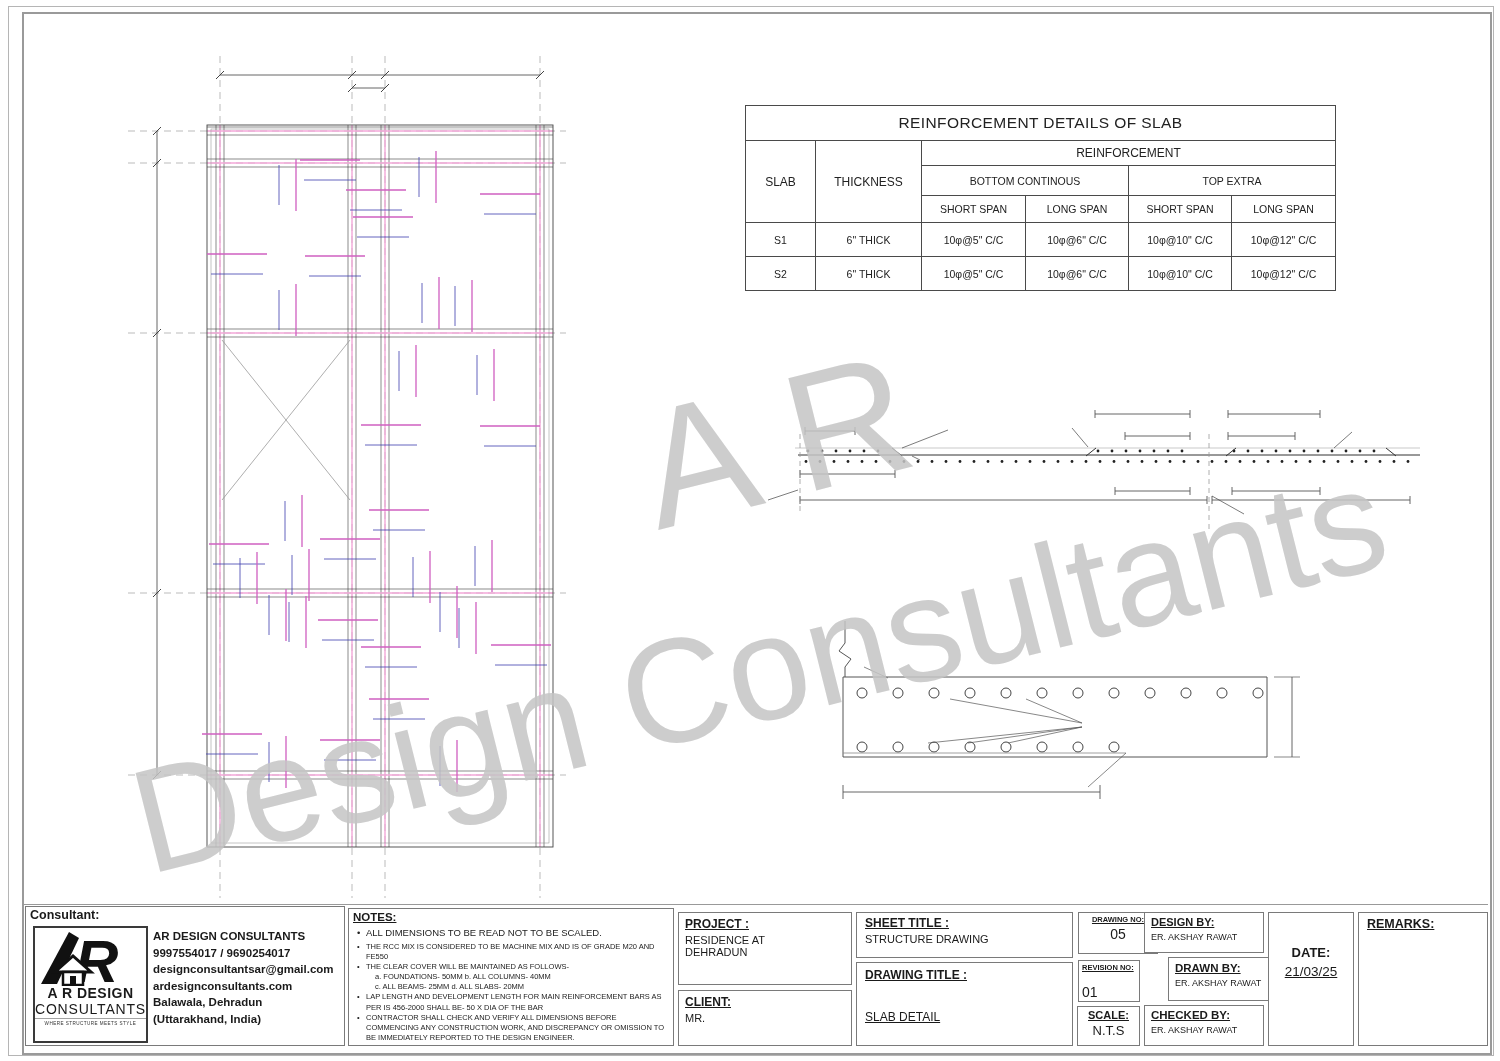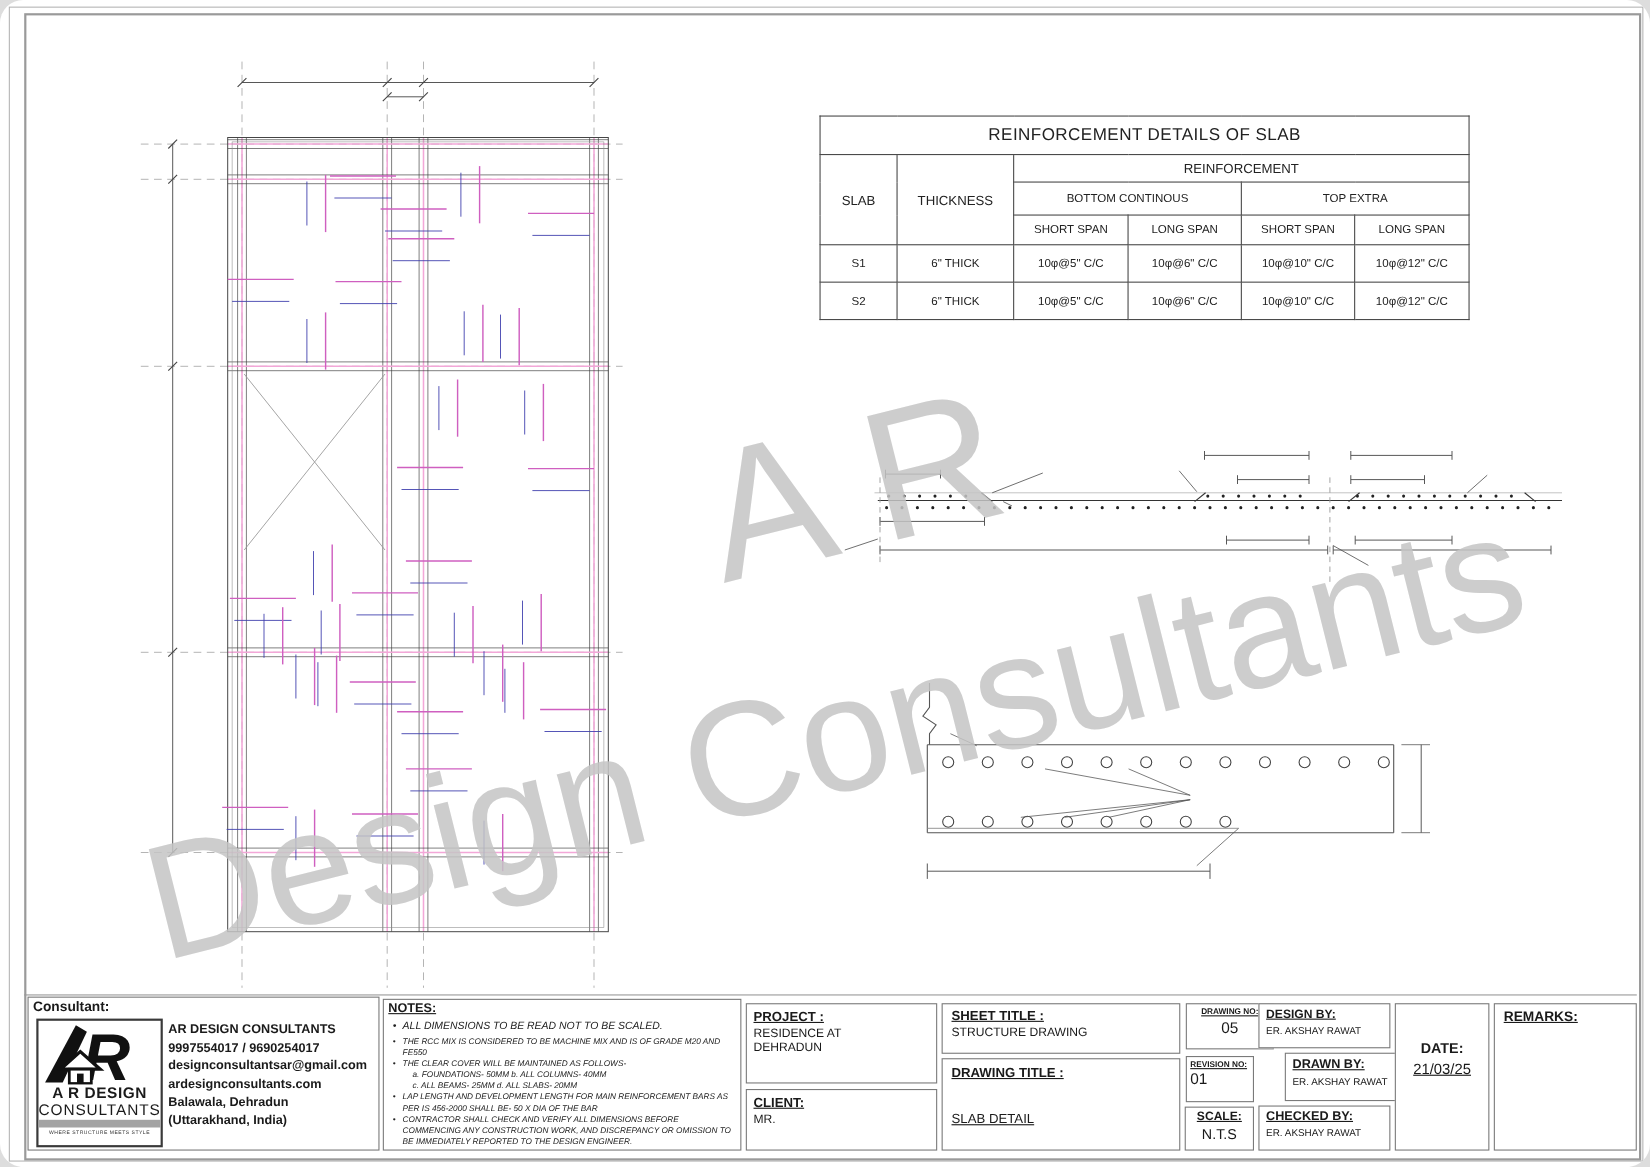--- a/index.html
+++ b/index.html
@@ -1,17 +1,17 @@
 <!DOCTYPE html>
 <html><head>
 <meta charset="utf-8">
 <style>
   html,body{margin:0;padding:0;background:#ddd;}
   .sheet{position:relative;width:1500px;height:1061px;background:#fff;overflow:hidden;
-         font-family:"Liberation Sans",sans-serif;color:#1a1a1a;border-radius:21px;}
+         font-family:"Liberation Sans",sans-serif;color:#1a1a1a;}
   .abs{position:absolute;}
   .layer{position:absolute;left:0;top:0;width:1500px;height:1061px;pointer-events:none;}
   .frame-outer{position:absolute;left:8px;top:6px;width:1484px;height:1048px;border:1px solid #b5b5b5;}
   .frame-inner{position:absolute;left:22px;top:12px;width:1466px;height:1039px;border:2px solid #9a9a9a;}
   .tb-topline{position:absolute;left:22px;top:904px;width:1466px;border-top:1.5px solid #999;}
 
   
   .d1wrap,.d2wrap{position:absolute;pointer-events:none;}
 
   
@@ -29,27 +29,27 @@
   
   .tb{position:absolute;border:1.6px solid #7a7a7a;box-sizing:border-box;background:#fff;z-index:40;}
   .bl{font-weight:bold;font-size:12px;text-decoration:underline;white-space:nowrap;}
   .bls{font-weight:bold;font-size:7.5px;text-decoration:underline;white-space:nowrap;}
   .bv{font-size:11px;margin-top:3px;white-space:pre-line;}
   .bv2{font-size:9px;margin-top:4px;white-space:nowrap;}
   .consult-h{position:absolute;left:30px;top:908px;font-weight:bold;font-size:12.5px;z-index:41;}
   .logo{position:absolute;left:33px;top:926px;width:115px;height:117px;border:2px solid #3a3a3a;box-sizing:border-box;
         display:flex;flex-direction:column;align-items:center;z-index:41;background:#fff;}
   .logo-n1{font-weight:bold;font-size:14px;letter-spacing:.5px;line-height:1.1;}
-  .logo-n2{font-size:14px;letter-spacing:.8px;line-height:1.2;border-bottom:7px solid #a3a3a3;}
+  .logo-n2{font-size:14px;letter-spacing:.8px;line-height:1.2;border-bottom:1px solid #a3a3a3;}
   .logo-tag{font-size:4.6px;letter-spacing:.45px;margin-top:1.5px;color:#333;}
   .c-lines{position:absolute;left:153px;top:928px;width:195px;z-index:41;}
   .c-lines div{font-weight:bold;font-size:11.5px;line-height:16.5px;white-space:nowrap;}
   .notes-h{font-weight:bold;font-size:11.5px;text-decoration:underline;padding:2px 0 1px 4px;}
   .notes-list{margin:1px 0 0 0;padding:0 4px 0 6px;}
-  .notes-list li{list-style:none;font-size:7.5px;line-height:1.35;position:relative;padding-left:11px;color:#222;font-style:italic;}
+  .notes-list li{list-style:none;font-size:7.5px;line-height:1.35;position:relative;padding-left:11px;color:#222;}
   .notes-list li::before{content:"\2022";position:absolute;left:2px;}
   .notes-list li.n1{font-size:9.5px;margin:3px 0 2px 0;}
   .notes-list li.sub{padding-left:20px;}
   .notes-list li.sub::before{content:"";}
 </style>
 </head>
 <body>
 
 <div class="sheet">
   <div class="frame-outer"></div>
@@ -462,21 +462,21 @@
     <div class="bl">DRAWING TITLE :</div>
     <div class="bv" style="margin-top:28px;text-decoration:underline;font-size:12px">SLAB DETAIL</div>
   </div>
 
   <div class="tb" style="left:1078px;top:912px;width:80px;height:42px;padding:2px 3px;text-align:center">
     <div class="bls">DRAWING NO:</div>
     <div style="font-size:14px;margin-top:2px">05</div>
   </div>
   <div class="tb" style="left:1078px;top:960px;width:62px;height:42px;padding:2px 3px;">
     <div class="bls">REVISION NO:</div>
-    <div style="font-size:14px;margin-top:0">01</div>
+    <div style="font-size:14px;margin-top:12px">01</div>
   </div>
   <div class="tb" style="left:1077px;top:1006px;width:63px;height:40px;padding:2px 3px;text-align:center">
     <div class="bl" style="font-size:11px">SCALE:</div>
     <div style="font-size:13px;margin-top:2px">N.T.S</div>
   </div>
 
   <div class="tb" style="left:1144px;top:912px;width:120px;height:41px;padding:3px 6px">
     <div class="bl" style="font-size:11px">DESIGN BY:</div>
     <div class="bv2">ER. AKSHAY RAWAT</div>
   </div>

